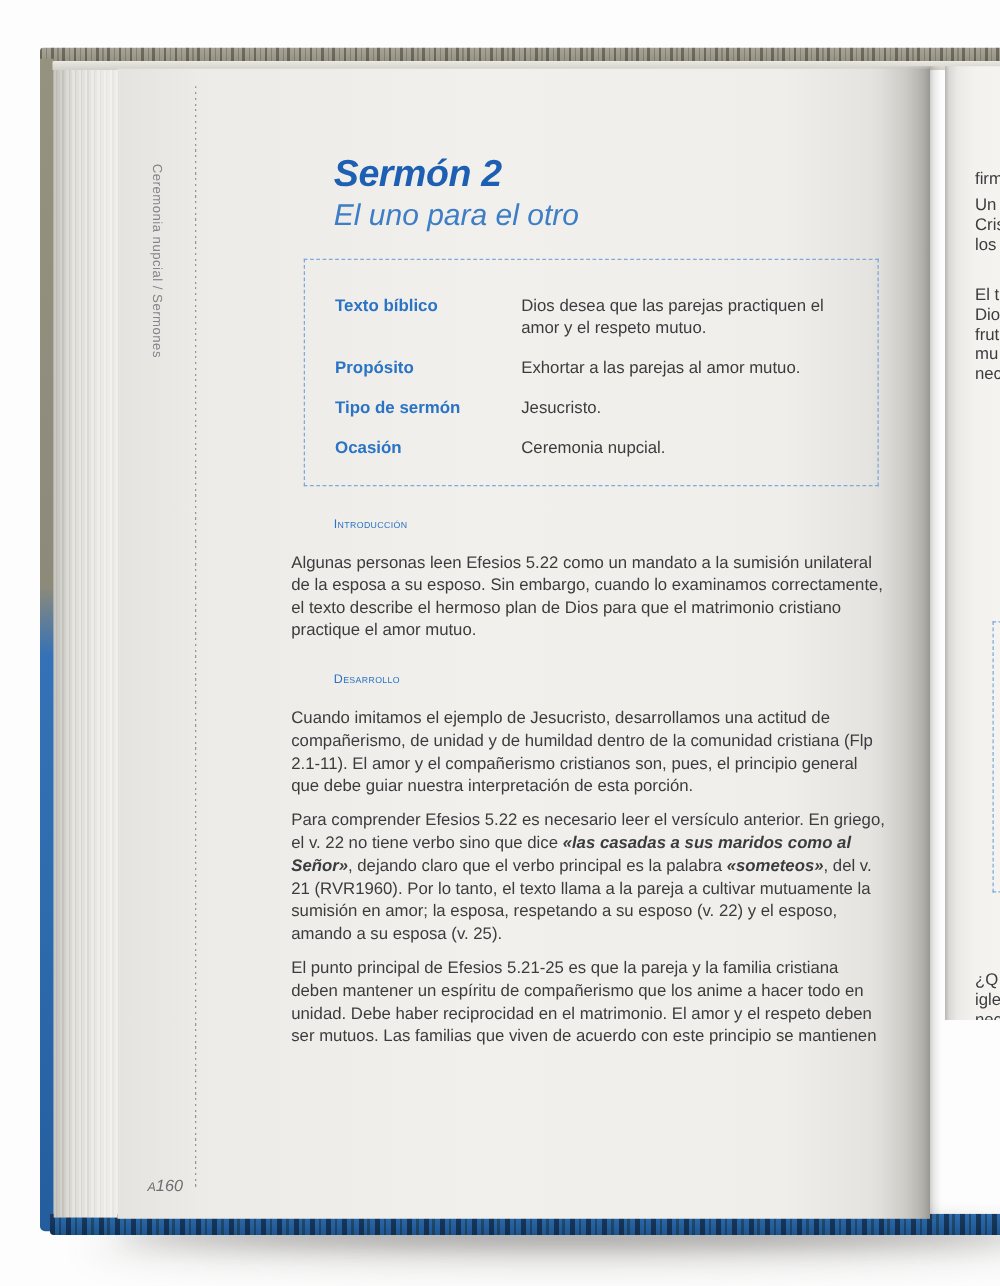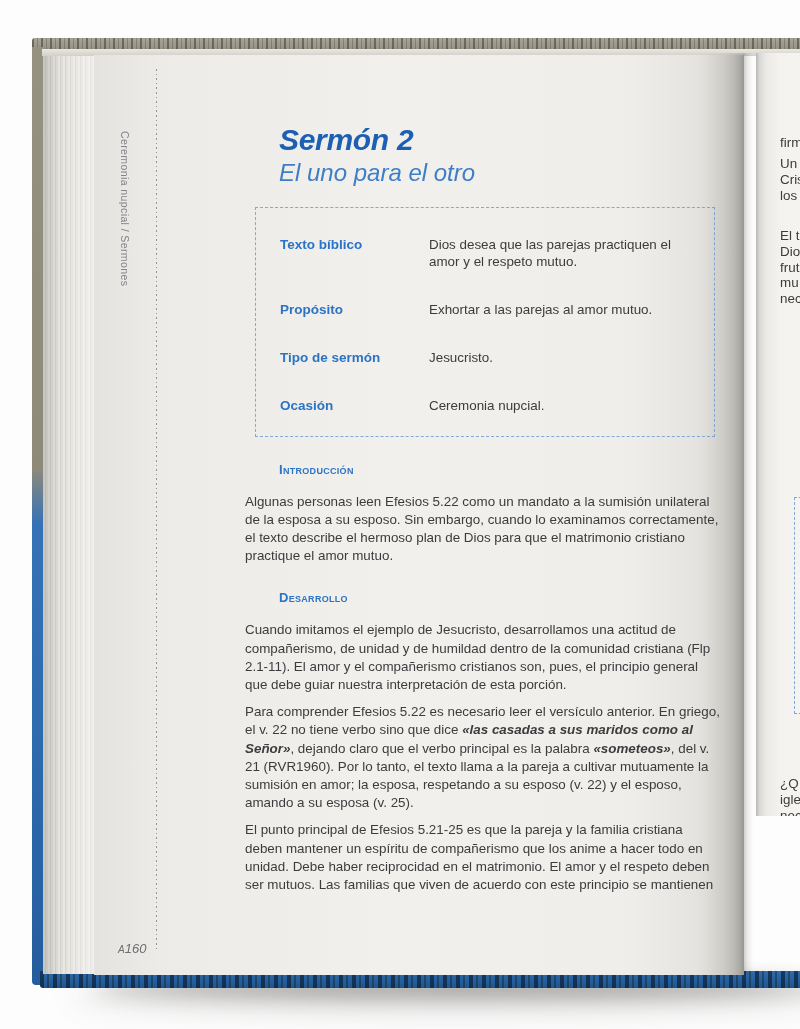--- a/index.html
+++ b/index.html
@@ -76,40 +76,40 @@
   }
   .dotted-rule{
     position:absolute;left:62px;top:14px;bottom:24px;width:1px;
     background:repeating-linear-gradient(to bottom,#96958e 0 1.6px,transparent 1.6px 4.6px);
   }
   .folio{
     position:absolute;left:24px;top:886px;font-style:italic;font-size:13px;color:#6e6e72;
   }
   .folio .folio-small{font-size:10px;}
   
-  .content{position:absolute;left:151px;top:0;width:478px;}
+  .content{position:absolute;left:139px;top:0;width:478px;}
   .title{
     margin:68px 0 0 34px;font-size:30px;font-weight:bold;font-style:italic;
     color:var(--title-blue);letter-spacing:-.3px;line-height:1.1;
   }
   .subtitle{
     margin:3px 0 0 34px;font-size:24px;font-style:italic;
     color:var(--subtitle-blue);line-height:1.15;font-weight:normal;
   }
   .info-box{
     margin:20px 0 0 10px;width:460px;box-sizing:border-box;
     border:1px dashed var(--dash-blue);
     padding:28px 12px 22px 24px;
-    display:grid;grid-template-columns:149px 1fr;row-gap:31px;
+    display:grid;grid-template-columns:149px 1fr;row-gap:15px;
   }
   .info-label{font-size:13.5px;font-weight:bold;color:var(--label-blue);line-height:17px;}
   .info-value{font-size:13.4px;color:var(--body-text);line-height:17px;}
   .sec-heading{
-    margin:25px 0 16px 34px;font-variant:small-caps;font-weight:bold;
-    font-size:13px;color:var(--label-blue);letter-spacing:.3px;
+    margin:25px 0 16px 34px;font-variant:small-caps;font-weight:normal;
+    font-size:10px;color:var(--label-blue);letter-spacing:.3px;
   }
   .content p{
     margin:0 0 9px;font-size:13.4px;line-height:18.2px;color:var(--body-text);
   }
   .content p b{font-weight:bold;font-style:italic;}
   
   .frag{
     position:absolute;left:24px;width:60px;font-size:13.4px;line-height:15.8px;
     color:var(--body-text);white-space:pre;
   }

